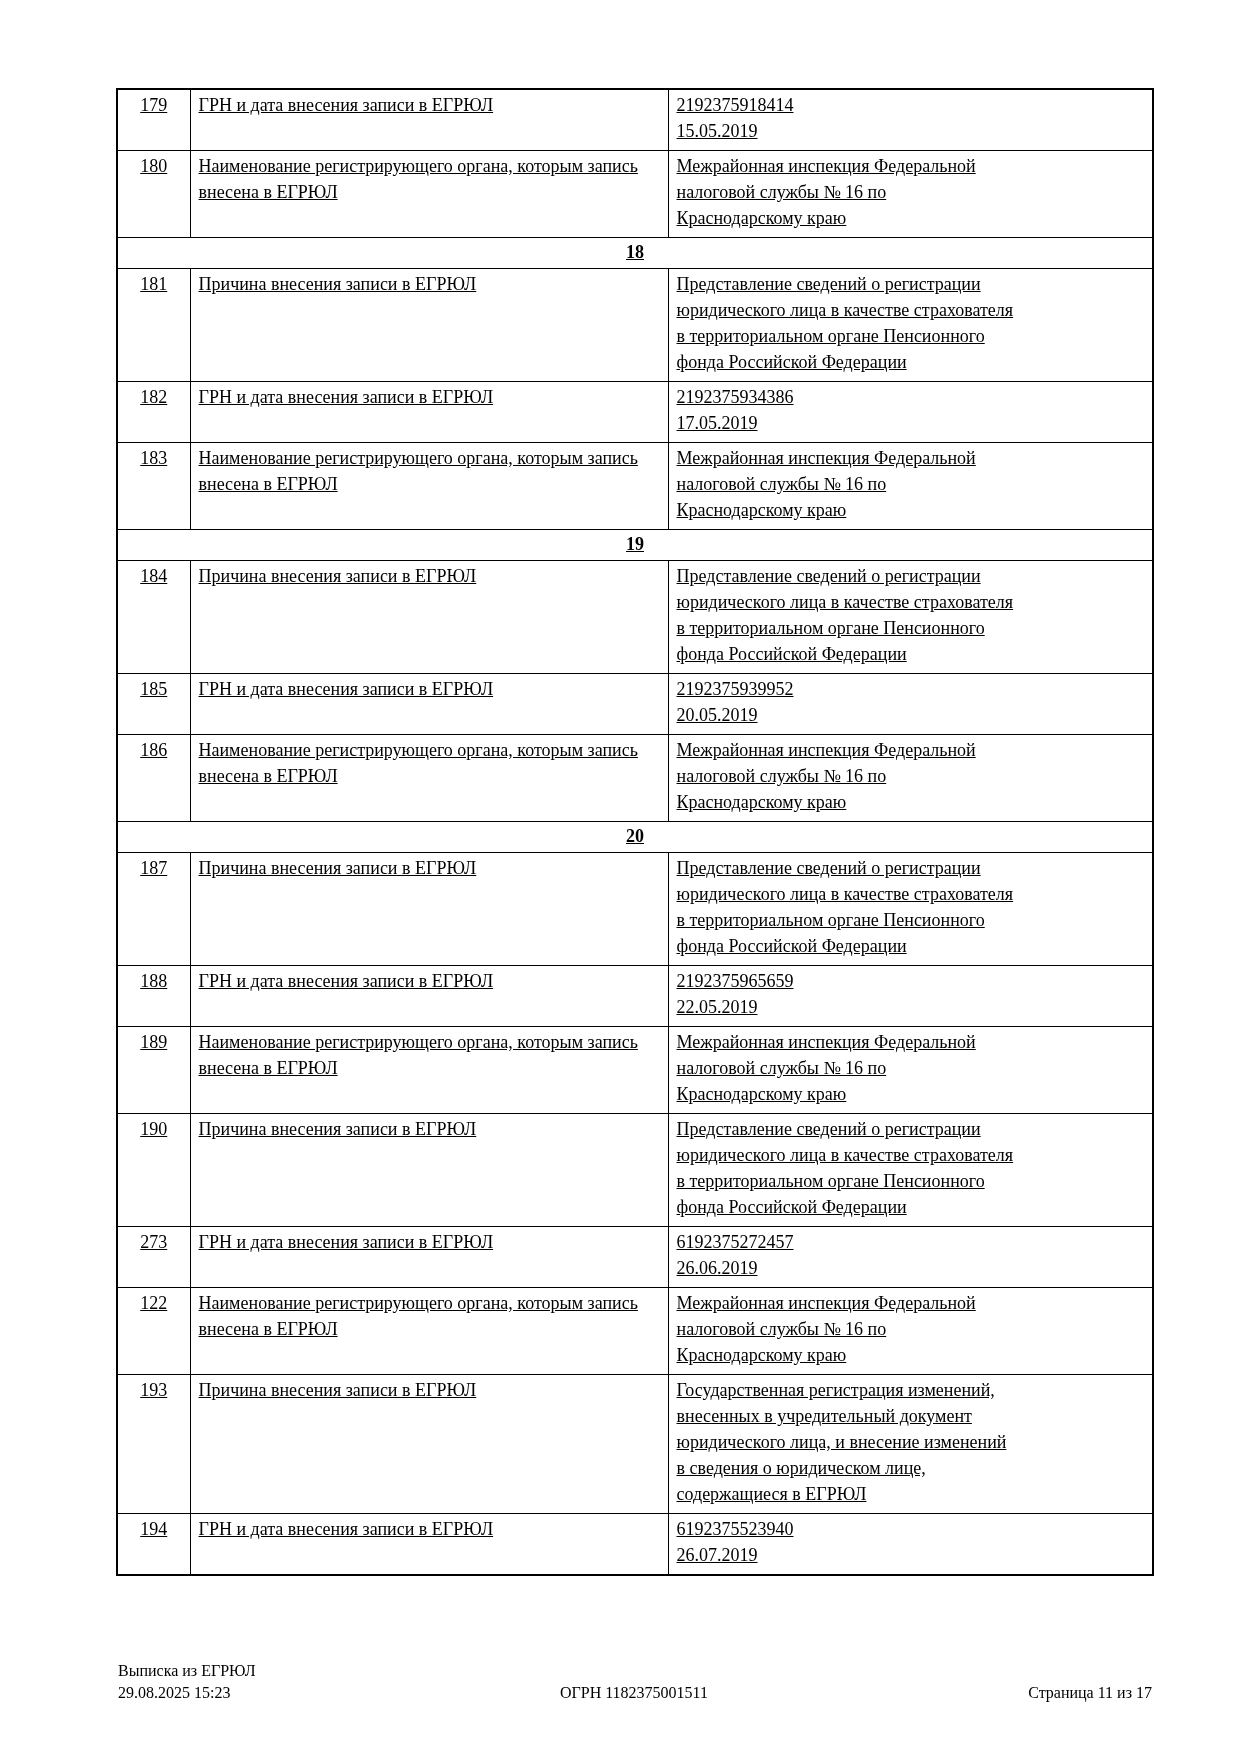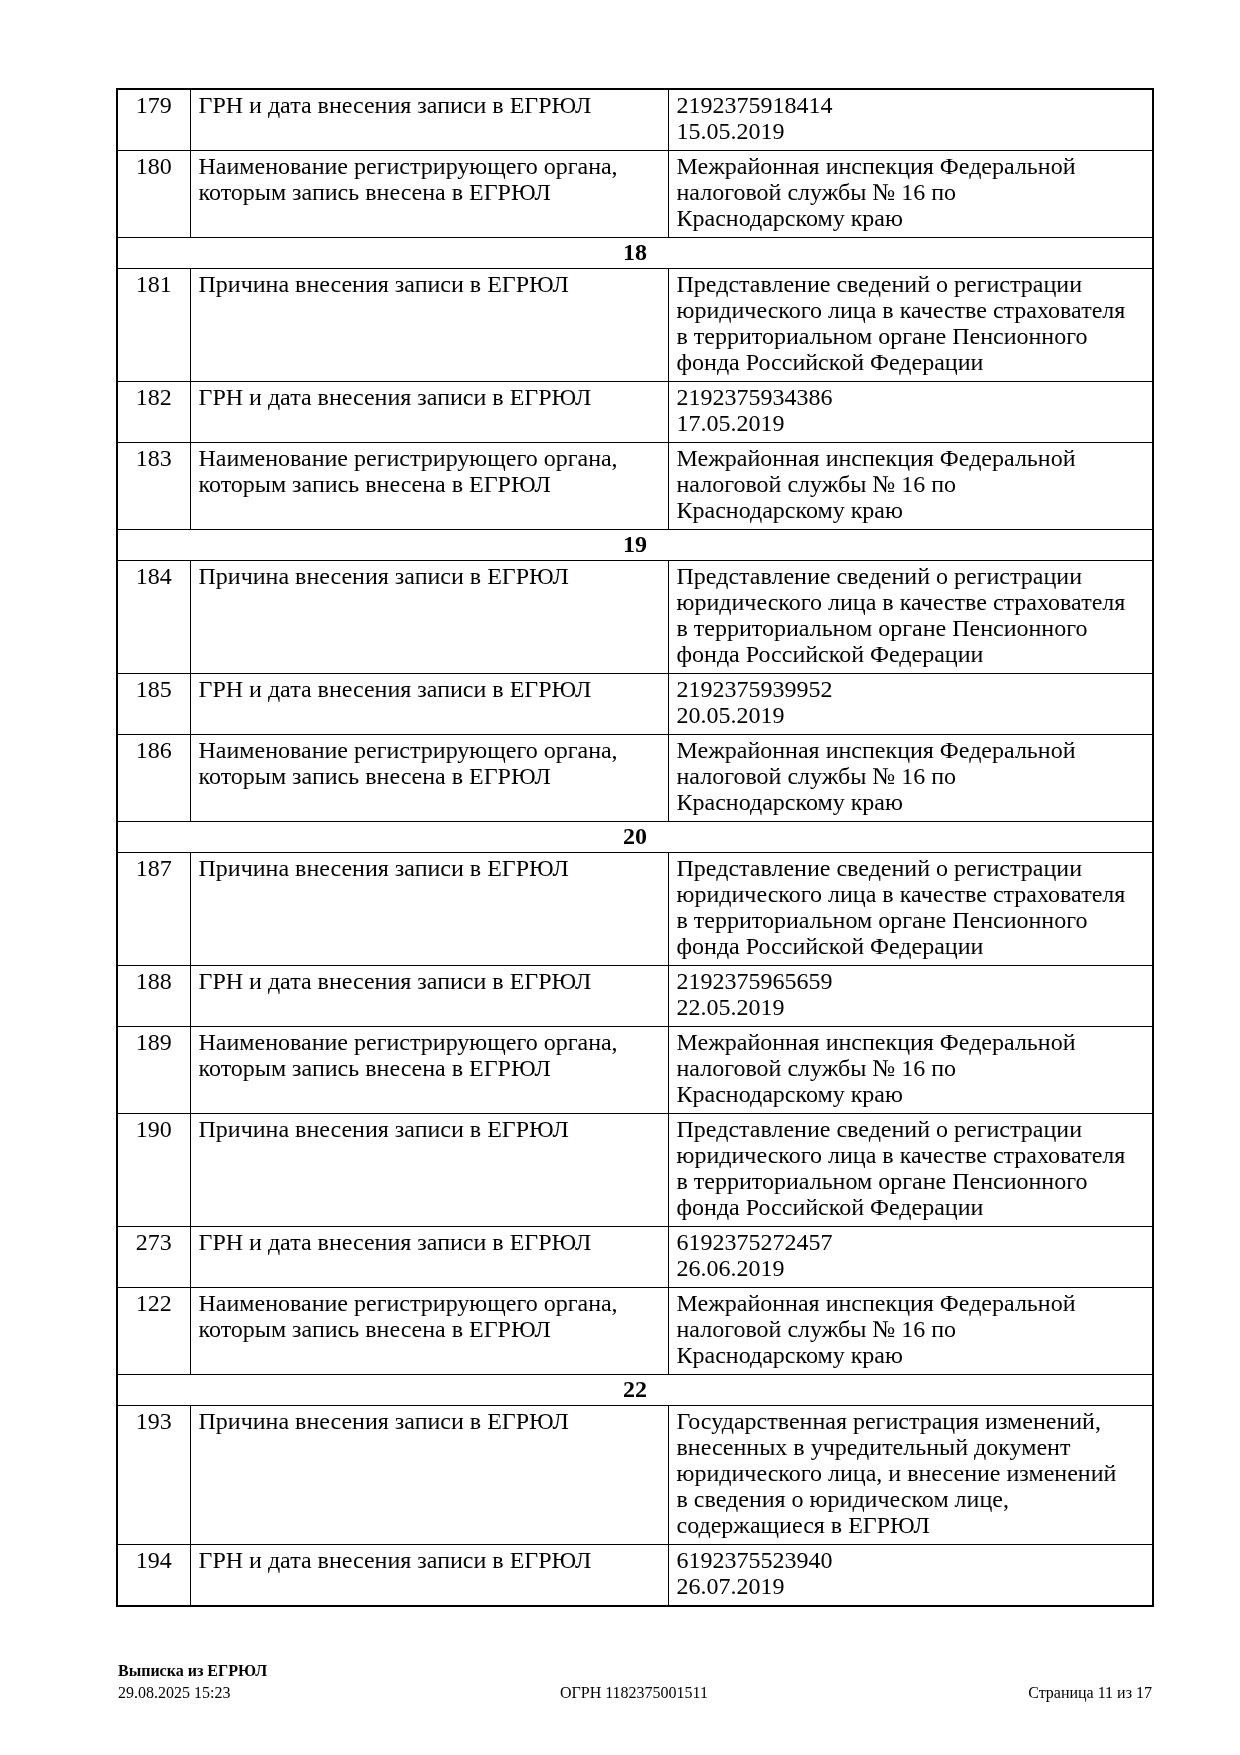--- a/index.html
+++ b/index.html
@@ -25,24 +25,25 @@
     table-layout: fixed;
     width: 1036px;
     border: 2px solid #000;
   }
   col.c-num { width: 73px; }
   col.c-label { width: 478px; }
   col.c-value { width: 485px; }
   td {
     border: 1px solid #000;
     vertical-align: top;
-    font-size: 24px;
+    font-size: 18px;
     line-height: 26px;
     padding: 2px 8px 6px 8px;
     word-wrap: break-word;
+    text-decoration: underline;
   }
   td.num-cell {
     text-align: center;
     padding-left: 2px;
     padding-right: 2px;
   }
   td.section-cell {
     text-align: center;
     font-weight: bold;
     padding: 1px 0 3px 0;
@@ -54,21 +55,21 @@
     top: 1660px;
     width: 1036px;
     font-size: 16px;
     line-height: 22px;
   }
   .footer-left {
     position: absolute;
     left: 2px;
     top: 0;
   }
-  .footer-left-line1 { font-weight: bold; }
+  .footer-left-line1 { font-weight: normal; }
   .footer-center {
     position: absolute;
     left: 0;
     top: 22px;
     width: 100%;
     text-align: center;
   }
   .footer-right {
     position: absolute;
     right: 0;
@@ -212,23 +213,20 @@
           </td>
         </tr>
         <tr>
           <td class="num-cell">122</td>
           <td class="label-cell">Наименование регистрирующего органа, которым запись внесена в ЕГРЮЛ</td>
           <td class="value-cell">
             <div class="vline">Межрайонная инспекция Федеральной</div>
             <div class="vline">налоговой службы № 16 по</div>
             <div class="vline">Краснодарскому краю</div>
           </td>
-        </tr>
-        <tr>
-          <td colspan="3" class="section-cell">22</td>
         </tr>
         <tr>
           <td class="num-cell">193</td>
           <td class="label-cell">Причина внесения записи в ЕГРЮЛ</td>
           <td class="value-cell">
             <div class="vline">Государственная регистрация изменений,</div>
             <div class="vline">внесенных в учредительный документ</div>
             <div class="vline">юридического лица, и внесение изменений</div>
             <div class="vline">в сведения о юридическом лице,</div>
             <div class="vline">содержащиеся в ЕГРЮЛ</div>

